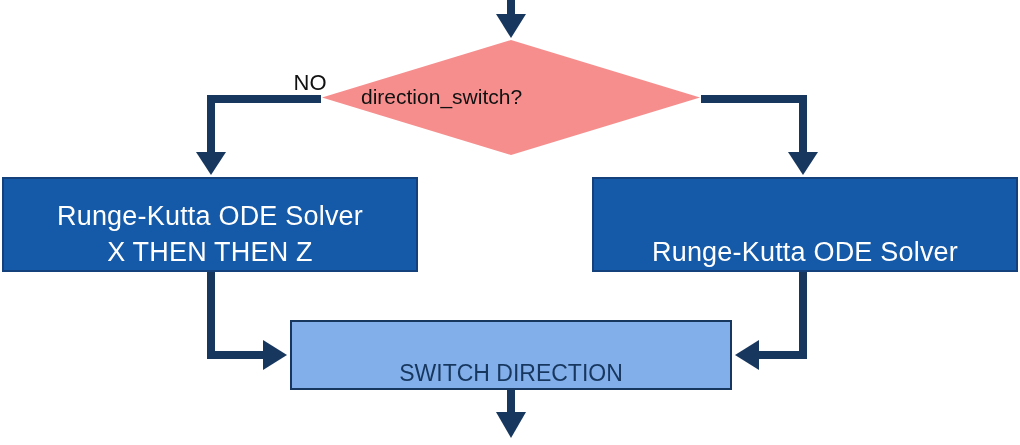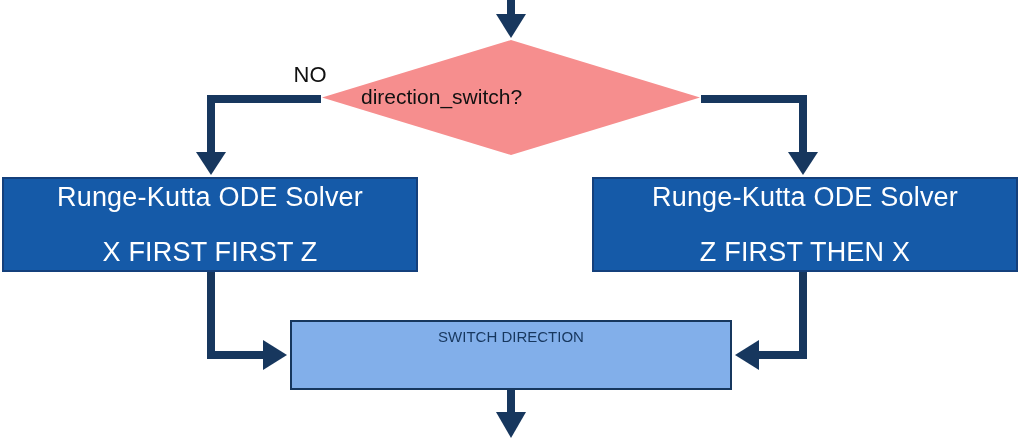--- a/index.html
+++ b/index.html
@@ -36,53 +36,53 @@
     stroke-linejoin: miter;
   }
   .arrowhead { fill: var(--navy); stroke: none; }
   .diamond-shape { fill: var(--salmon); stroke: none; }
 
   .node {
     position: absolute;
     display: flex;
     flex-direction: column;
     align-items: center;
-    justify-content: space-between;
+    justify-content: flex-end;
     text-align: center;
   }
   .solver-box {
     background: var(--solver-blue);
     border: 2px solid var(--solver-border);
     color: var(--white);
     font-size: 27px;
     line-height: 36px;
     letter-spacing: 0.2px;
   }
   .solver-left  { left: 2px;   top: 177px; width: 416px; height: 95px; }
   .solver-right { left: 592px; top: 177px; width: 426px; height: 95px; }
 
   .switch-box {
     left: 290px; top: 320px; width: 442px; height: 70px;
     background: var(--light-blue);
     border: 2px solid var(--navy);
     color: var(--navy);
-    font-size: 15px;
+    font-size: 23px;
     line-height: 29px;
   }
 
   .decision-label {
     position: absolute;
     left: 361px; top: 85px; width: 300px;
     text-align: left;
     color: var(--label-black);
     font-size: 21px;
   }
   .branch-label {
     position: absolute;
-    top: 62px; width: 90px;
+    top: 70px; width: 90px;
     text-align: center;
     color: var(--label-black);
     font-size: 22px;
   }
   .branch-no  { left: 265px; }
   .branch-yes { left: 653px; }
 </style>
 </head>
 <body>
 
@@ -110,25 +110,24 @@
     <line class="edge" x1="511" y1="390" x2="511" y2="414"></line>
     <polygon class="arrowhead" points="496,412 526,412 511,438"></polygon>
   </svg>
 
   <div class="decision-label">direction_switch?</div>
 
   <div class="branch-label branch-no">NO</div>
 
   <div class="node solver-box solver-left">
     <span>Runge-Kutta ODE Solver</span>
-    <span>X FIRST FIRST Z</span>
+    <span>X THEN THEN Z</span>
   </div>
 
   <div class="node solver-box solver-right">
     <span>Runge-Kutta ODE Solver</span>
-    <span>Z FIRST THEN X</span>
   </div>
 
   <div class="node switch-box">
     <span>SWITCH DIRECTION</span>
   </div>
 
 </div>
 
 </body></html>

